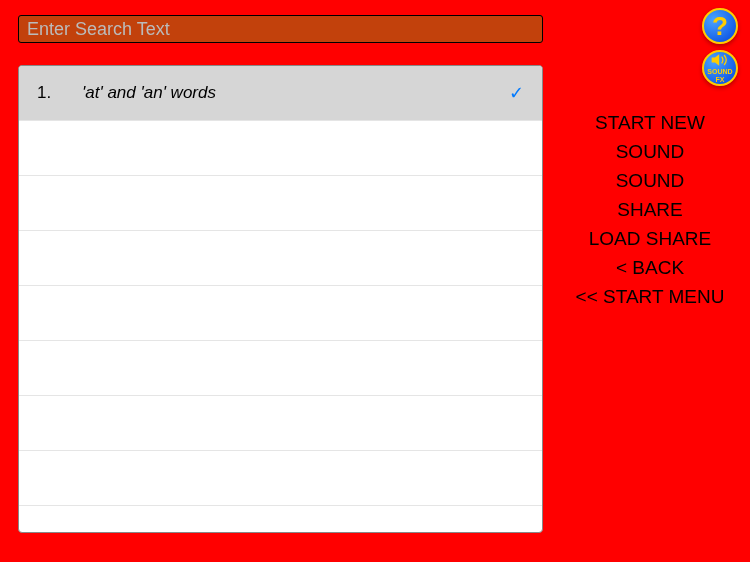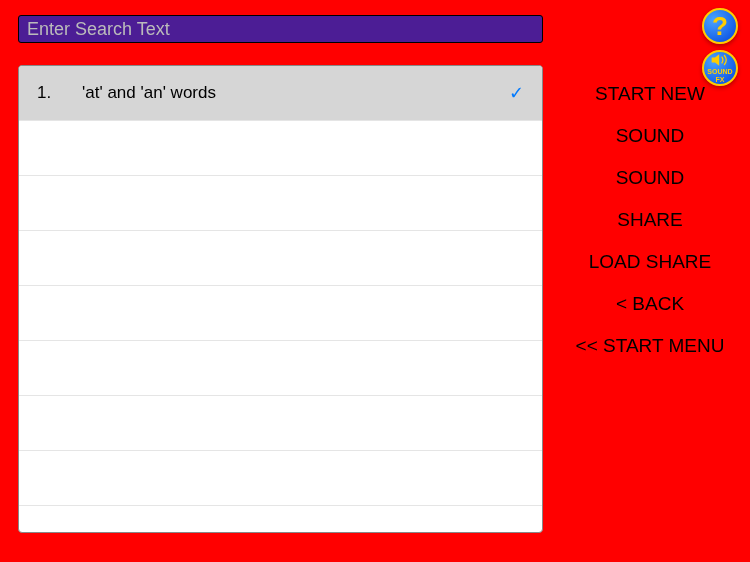--- a/index.html
+++ b/index.html
@@ -10,21 +10,21 @@
       font-family: "Comic Sans MS", cursive, sans-serif;
       position: relative;
       overflow: hidden;
     }
     .search-box {
       position: absolute;
       top: 15px;
       left: 18px;
       width: 525px;
       height: 28px;
-      background: #4c1d95;
+      background: #c2410c;
       border: 1px solid #000;
       border-radius: 3px;
       padding: 3px 8px;
       font-size: 18px;
       font-family: Arial, sans-serif;
       color: #ccc;
     }
     .search-box::placeholder {
       color: #bbb;
     }
@@ -45,36 +45,36 @@
       display: flex;
       align-items: center;
       padding: 0 18px;
       font-family: Arial, sans-serif;
       font-size: 17px;
       color: #000;
       position: relative;
     }
     .list-row.selected { background: #d6d6d6; }
     .list-row .num { width: 45px; }
-    .list-row .title { flex: 1; }
+    .list-row .title { flex: 1; font-style: italic; }
     .checkmark {
       color: #007aff;
       font-size: 18px;
       position: absolute;
       right: 18px;
     }
     .menu {
       position: absolute;
-      top: 83px;
+      top: 112px;
       left: 560px;
       width: 180px;
       display: flex;
       flex-direction: column;
       align-items: center;
-      gap: 20px;
+      gap: 7px;
     }
     .menu-item {
       font-size: 19px;
       color: #000;
       cursor: pointer;
       white-space: nowrap;
       text-align: center;
     }
     .icon-btn {
       position: absolute;

